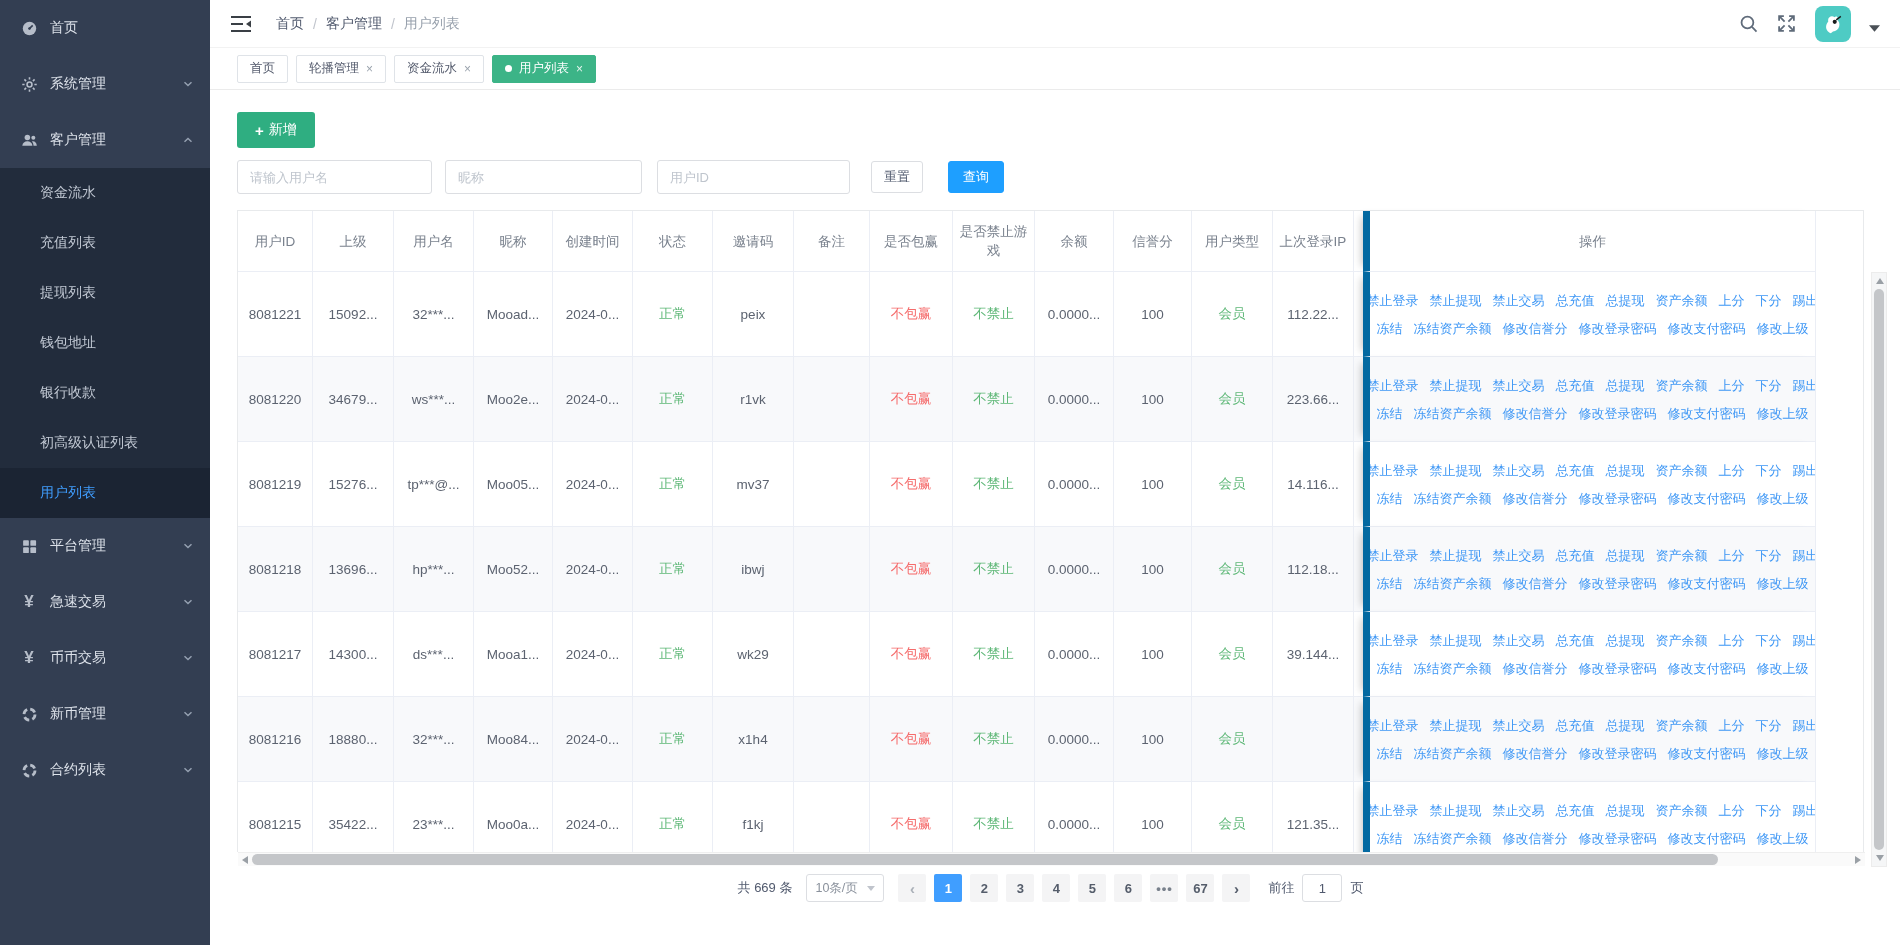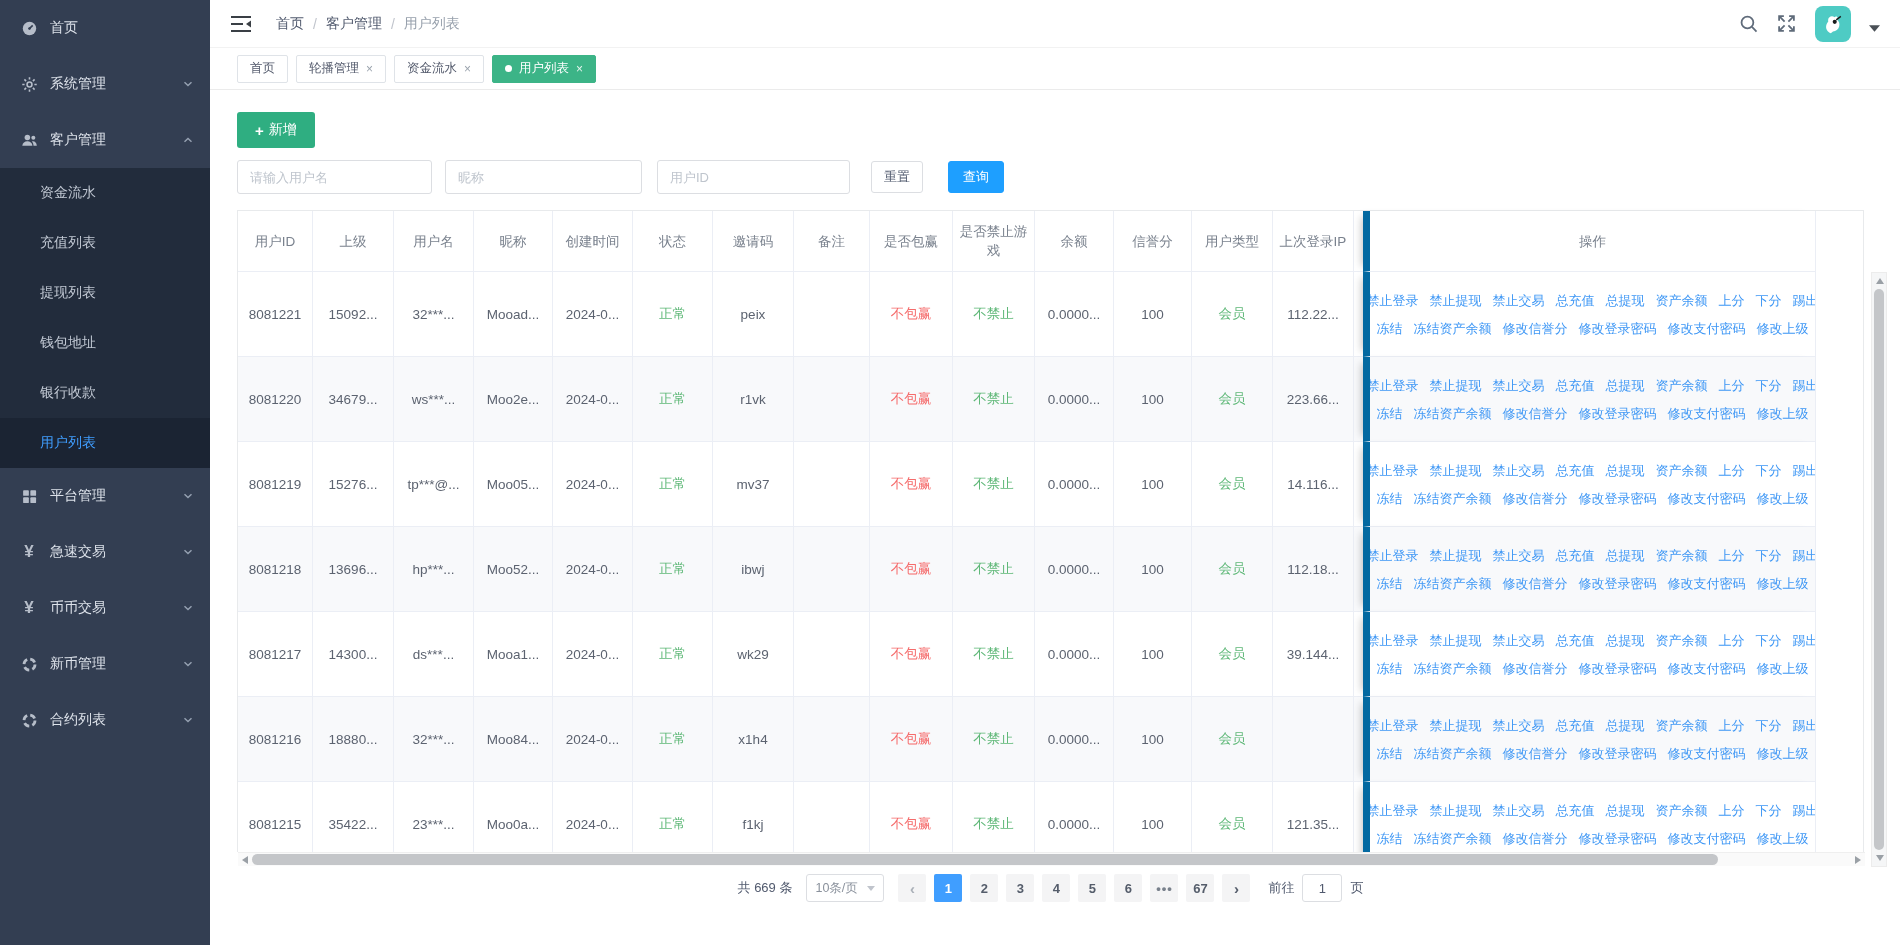--- a/index.html
+++ b/index.html
@@ -163,20 +163,23 @@
       </div>
       <div class="sb-sub">
         <span>提现列表</span>
       </div>
       <div class="sb-sub">
         <span>钱包地址</span>
       </div>
       <div class="sb-sub">
         <span>银行收款</span>
       </div>
+      <div class="sb-sub">
+        <span>初高级认证列表</span>
+      </div>
       <div class="sb-sub active">
         <span>用户列表</span>
       </div>
     </div>
     <div class="sb-item">
       <span class="sb-ico">
         <svg viewBox="0 0 16 16" fill="currentColor">
           <rect x="2" y="2" width="5.4" height="5.4" rx="0.8"></rect>
           <rect x="8.8" y="2" width="5.4" height="5.4" rx="0.8"></rect>
           <rect x="2" y="8.8" width="5.4" height="5.4" rx="0.8"></rect>

